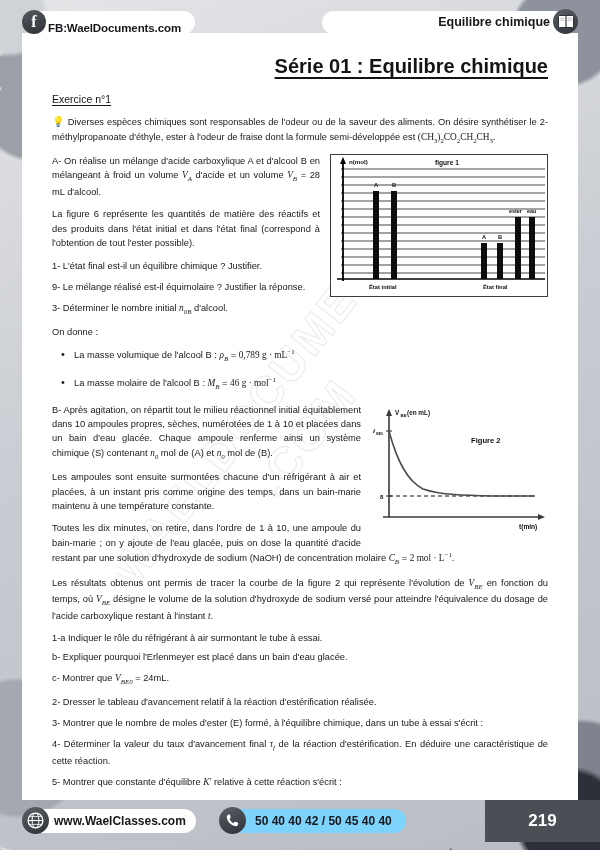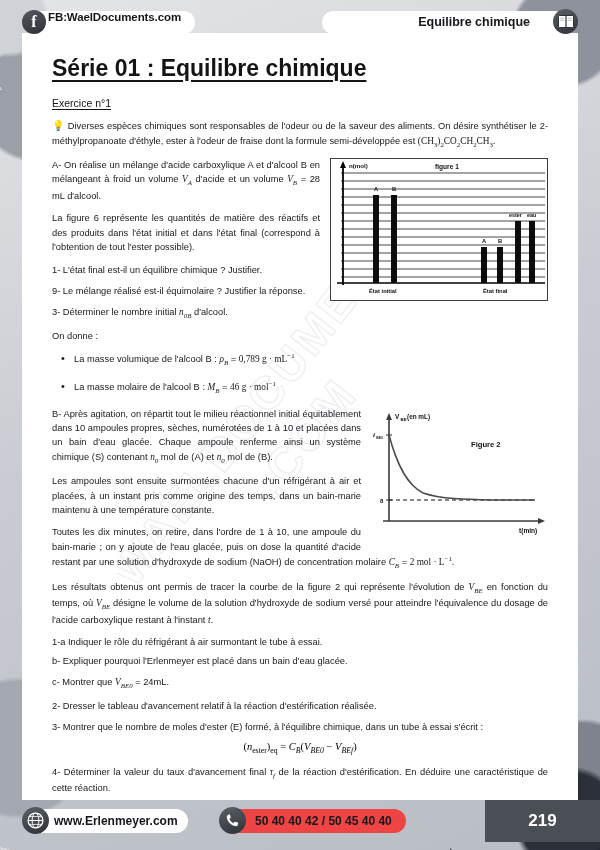--- a/index.html
+++ b/index.html
@@ -55,21 +55,21 @@
     top: 8px; left: 0; right: 0;
     height: 28px;
     z-index: 5;
     display: flex;
     align-items: center;
   }
   .fb-pill {
     position: absolute;
     left: 28px;
     display: flex;
-    align-items: flex-start;
+    align-items: flex-end;
     height: 23px;
     background: #ffffff;
     border-radius: 12px;
     padding: 0 14px 0 20px;
     font-weight: bold;
     font-size: 11.5px;
     color: #15171a;
     letter-spacing: -.1px;
     white-space: nowrap;
   }
@@ -89,21 +89,21 @@
   }
   .title-pill {
     position: absolute;
     left: 322px; right: 34px;
     height: 23px;
     background: #ffffff;
     border-radius: 12px;
     display: flex;
     align-items: center;
     justify-content: flex-end;
-    padding-right: 36px;
+    padding-right: 16px;
     font-weight: bold;
     font-size: 12.5px;
     color: #15171a;
   }
   .book-badge {
     position: absolute;
     right: 22px; top: 1px;
     width: 25px; height: 25px;
     border-radius: 50%;
     background: linear-gradient(160deg, #5a5e65, #30333a);
@@ -132,22 +132,22 @@
   .watermark {
     position: absolute;
     left: 95px; top: 130px;
     width: 420px; height: 520px;
     pointer-events: none;
     z-index: 2;
     opacity: .30;
   }
 
   h1.doc-title {
-    text-align: left;
-    font-size: 23px;
+    text-align: right;
+    font-size: 20px;
     font-weight: bold;
     color: #141414;
     text-decoration: underline;
     text-underline-offset: 4px;
     margin-bottom: 15px;
     position: relative; z-index: 4;
   }
   .ex-head {
     font-size: 10.5px;
     font-weight: normal;
@@ -239,21 +239,21 @@
     width: 27px; height: 27px;
     border-radius: 50%;
     background: linear-gradient(160deg, #5c6067, #2d3037);
     z-index: 6;
     display: flex; align-items: center; justify-content: center;
   }
   .phone-pill {
     position: absolute;
     left: 225px; top: 9px;
     height: 24px;
-    background: #ef4444;
+    background: #7dd3fc;
     border-radius: 12px;
     display: flex;
     align-items: center;
     padding: 0 14px 0 30px;
     font-weight: bold;
     font-size: 12px;
     color: #15171a;
     white-space: nowrap;
   }
   .phone-badge {
@@ -462,25 +462,20 @@
     <p class="q">b- Expliquer pourquoi l'Erlenmeyer est placé dans un bain d'eau glacée.</p>
 
     <p class="q">
       c- Montrer que <span class="mathi">V<sub>BE0</sub></span> = 24mL.
     </p>
 
     <p class="q">2- Dresser le tableau d'avancement relatif à la réaction d'estérification réalisée.</p>
 
     <p class="q">3- Montrer que le nombre de moles d'ester (E) formé, à l'équilibre chimique, dans un tube à essai s'écrit :</p>
 
-    <div class="eqline">
-      (<span class="mathi">n</span><sub class="mathr">ester</sub>)<sub class="mathr">eq</sub> =
-      <span class="mathi">C<sub>B</sub></span>(<span class="mathi">V<sub>BE0</sub></span> −
-      <span class="mathi">V<sub>BEf</sub></span>)
-    </div>
 
     <p class="q">
       4- Déterminer la valeur du taux d'avancement final <span class="mathi">τ<sub>f</sub></span>
       de la réaction d'estérification. En déduire une caractéristique de cette réaction.
     </p>
 
     <p class="q">
       5- Montrer que constante d'équilibre <span class="mathi">K′</span> relative à cette réaction
       s'écrit :
     </p>
@@ -492,21 +487,21 @@
   <div class="globe-badge">
     <svg width="17" height="17" viewBox="0 0 17 17" aria-hidden="true">
       <circle cx="8.5" cy="8.5" r="7.4" fill="none" stroke="#fff" stroke-width="1.3"></circle>
       <ellipse cx="8.5" cy="8.5" rx="3.4" ry="7.4" fill="none" stroke="#fff" stroke-width="1"></ellipse>
       <line x1="1.1" y1="8.5" x2="15.9" y2="8.5" stroke="#fff" stroke-width="1"></line>
       <line x1="2.3" y1="4.6" x2="14.7" y2="4.6" stroke="#fff" stroke-width="0.8"></line>
       <line x1="2.3" y1="12.4" x2="14.7" y2="12.4" stroke="#fff" stroke-width="0.8"></line>
     </svg>
   </div>
   <div class="foot-pill">
-    <span>www.Erlenmeyer.com</span>
+    <span>www.WaelClasses.com</span>
   </div>
 
   <div class="phone-badge">
     <svg width="16" height="16" viewBox="0 0 16 16" aria-hidden="true">
       <path d="M3.2 2.1c-.8.2-1.5 1-1.4 2 .3 4.7 4.4 8.8 9.1 9.1 1 .1 1.8-.6 2-1.4l.3-1.3c.1-.4-.1-.8-.5-.9l-2.5-.8c-.4-.1-.8.04-1 .4l-.6 1c-1.9-.9-3.4-2.4-4.3-4.3l1-.6c.35-.2.5-.6.4-1L4.9 1.8c-.1-.4-.5-.6-.9-.5z" fill="#fff"></path>
     </svg>
   </div>
   <div class="phone-pill">
     <span>50 40 40 42 / 50 45 40 40</span>
   </div>

